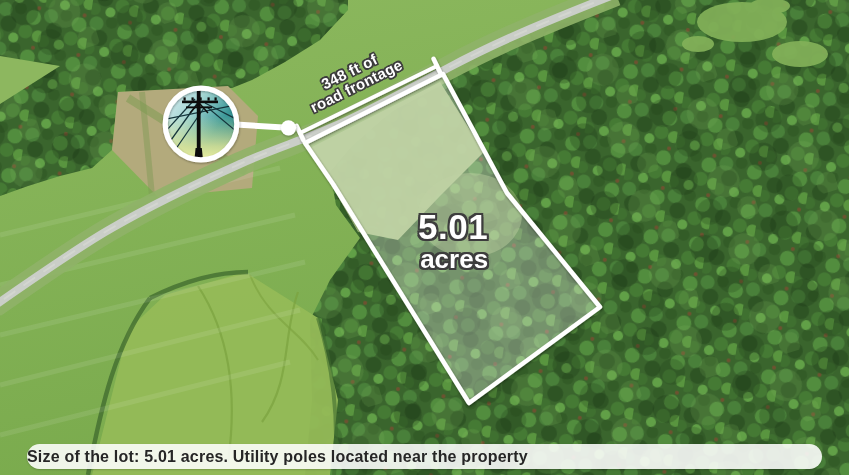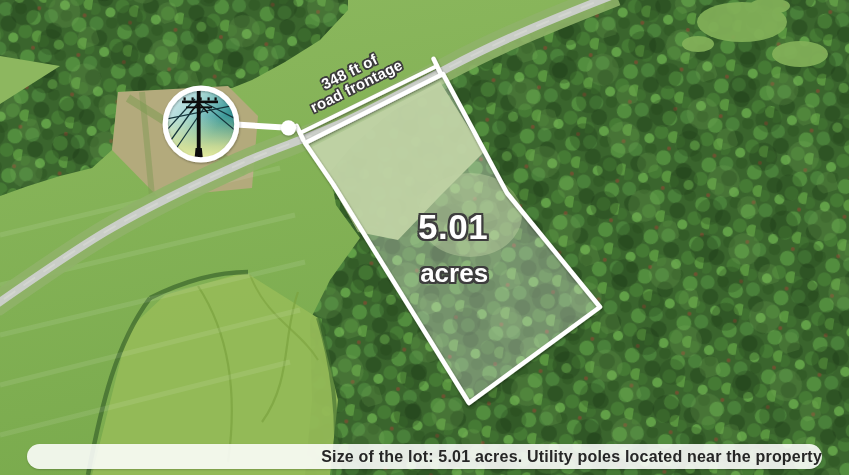--- a/index.html
+++ b/index.html
@@ -31,27 +31,27 @@
   }
   .frontage-label{
     position:absolute;left:277px;top:63px;width:152px;
     transform:rotate(-26.4deg);
     text-align:center;font-size:15px;line-height:16px;letter-spacing:.3px;
   }
   .acreage{
     position:absolute;left:418px;top:209px;text-align:right;
   }
   .acreage .val{font-size:35px;line-height:1.0;letter-spacing:.5px;}
-  .acreage .unit{font-size:26px;line-height:1.0;margin-top:16px;}
+  .acreage .unit{font-size:26px;line-height:1.0;margin-top:2px;}
 
   .caption{
     position:absolute;left:27px;top:444px;width:795px;height:25px;
     background:var(--caption-bg,rgba(255,255,255,.88));
     border-radius:13px;
-    display:flex;align-items:center;justify-content:flex-end;
+    display:flex;align-items:center;justify-content:flex-start;
     font-size:16px;font-weight:bold;letter-spacing:.2px;
     color:var(--caption-text,#262626);
     box-shadow:0 1px 2px rgba(0,0,0,.18);
   }
 
   
   .road-line{stroke:var(--road,#cacec8);}
   .lot-fill{fill:var(--lot-overlay,rgba(255,255,255,.30));}
   .clearing-tan{fill:var(--clearing,#b3aa7c);}
 </style>

